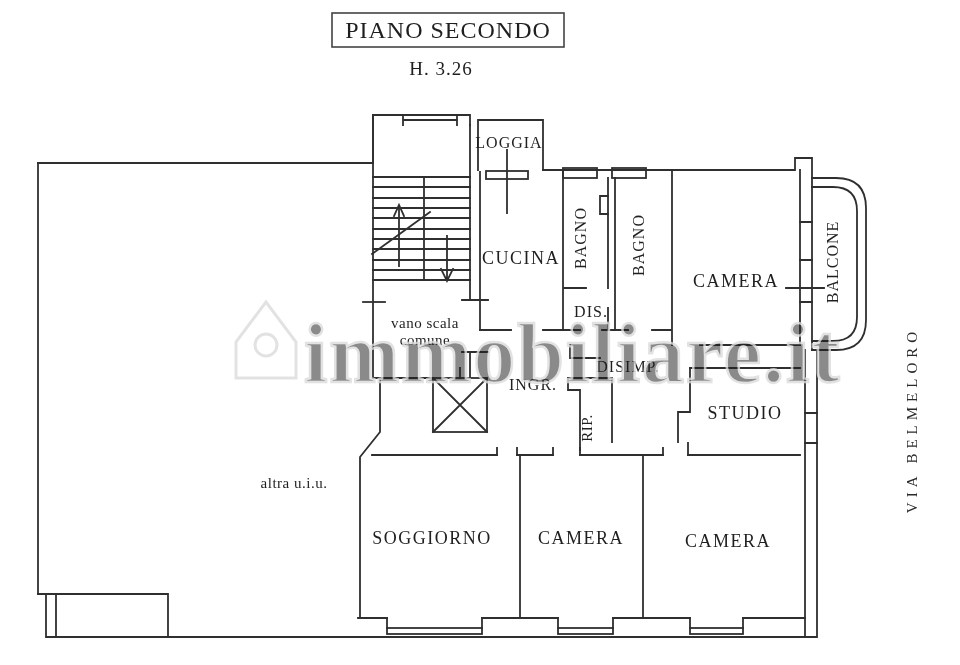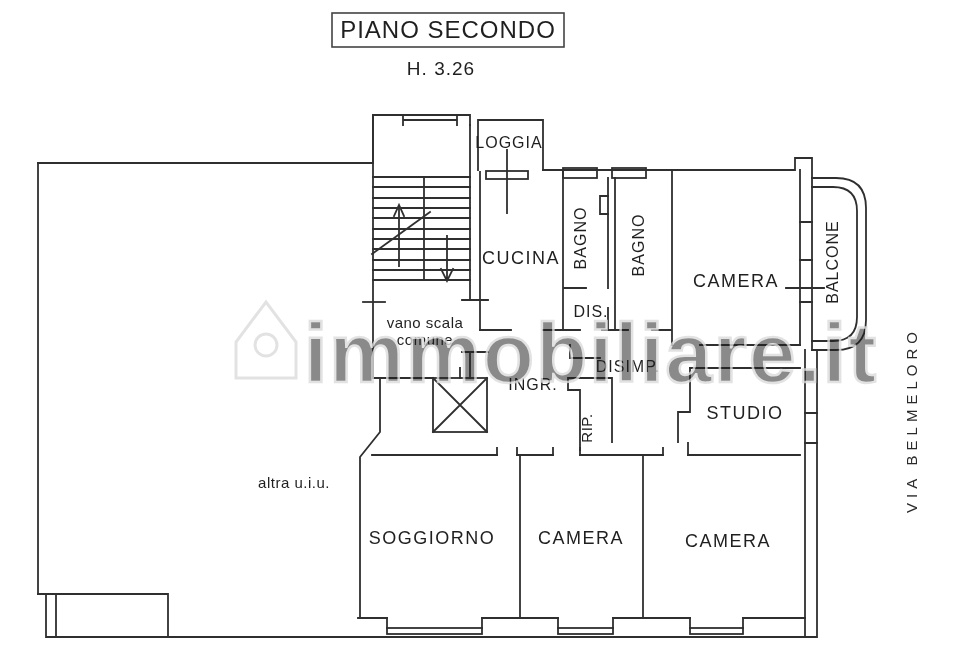--- a/index.html
+++ b/index.html
@@ -1,18 +1,18 @@
 <!DOCTYPE html>
 <html><head>
 <meta charset="utf-8">
 <style>
   html,body{margin:0;padding:0;background:#ffffff;}
   .plan-wrap{
     position:relative;width:960px;height:665px;background:#ffffff;
-    font-family:Liberation Sans, sans-serif;overflow:hidden;
+    font-family:Liberation Serif, serif;overflow:hidden;
   }
   svg{position:absolute;left:0;top:0;}
   text{fill:#1f1f1f;}
   .room-label{font-size:18px;letter-spacing:1.5px;}
   .small-label{font-size:15px;letter-spacing:0.5px;}
   .tiny-label{font-size:16px;letter-spacing:1px;}
   .title-text{font-size:24px;letter-spacing:1px;}
   .height-text{font-size:19px;letter-spacing:1px;}
   .street-text{font-size:15px;letter-spacing:5px;fill:#2a2a2a;}
   .wm-text{font-size:84px;font-weight:bold;letter-spacing:2px;}

